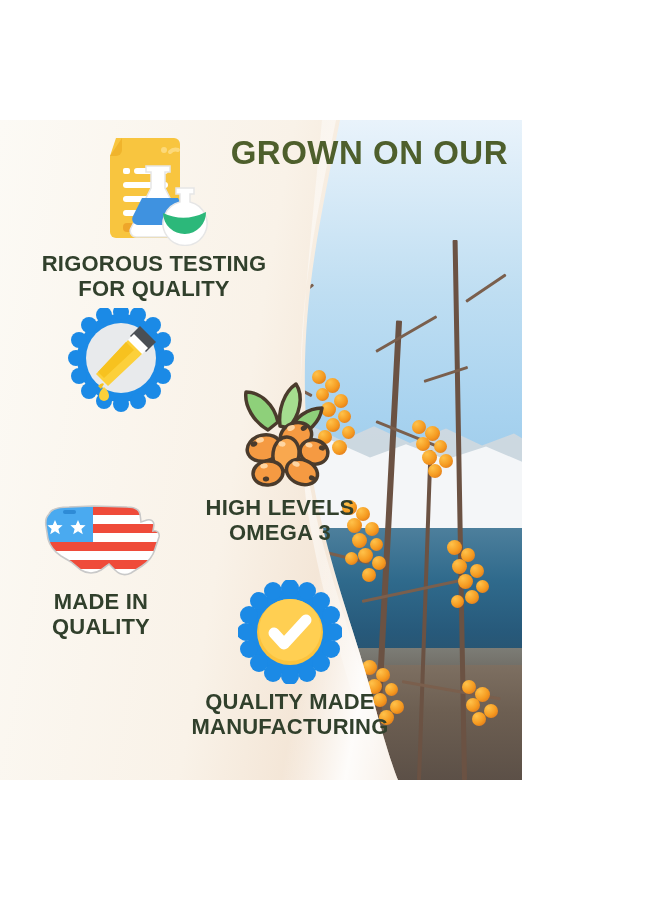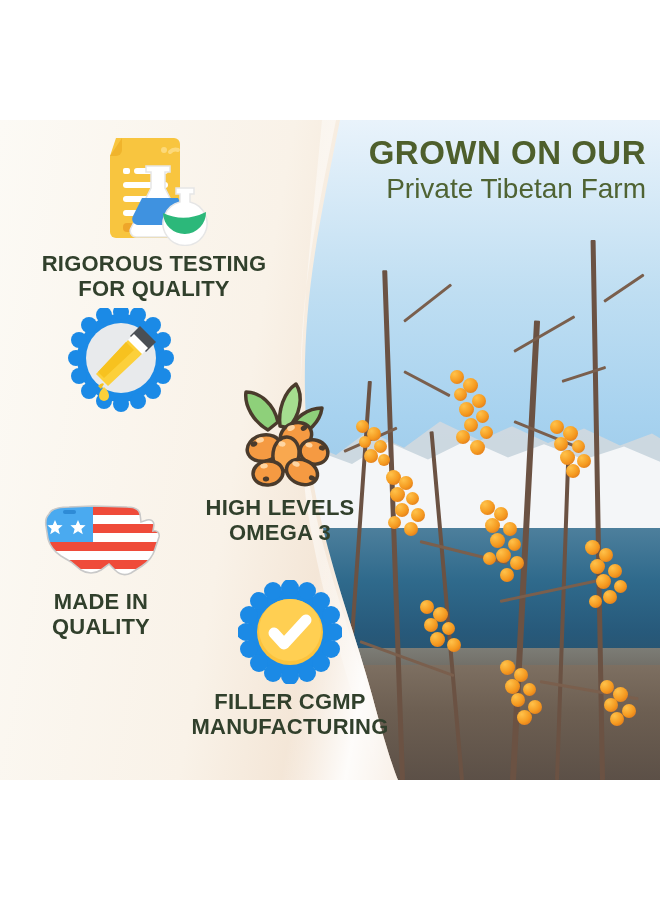--- a/index.html
+++ b/index.html
@@ -12,21 +12,21 @@
     height: 900px;
     font-family: "Liberation Sans", sans-serif;
     overflow: hidden;
     position: relative;
   }
 
   #infographic {
     position: absolute;
     left: 0;
     top: 120px;
-    width: 660px;
+    width: 522px;
     height: 660px;
     overflow: hidden;
     background: #fcfaf5;
   }
 
   
   .photo {
     position: absolute;
     right: 0;
     top: 0;
@@ -304,21 +304,20 @@
       <i style="left:22px; top:24px; width:13px; height:13px;"></i>
     </div>
   </div>
 
   <div class="wave"></div>
   <div class="wave-gloss"></div>
   <div class="wave-edge"></div>
 
   <div class="heading">
     <div class="line1">GROWN ON OUR</div>
-    <div class="line2">Private Tibetan Farm</div>
   </div>
 
   <div class="feature f-testing">
     <div class="ficon" style="width:120px; height:118px;">
       <svg viewBox="0 0 120 118" width="120" height="118">
         <path d="M22 10 h58 a6 6 0 0 1 6 6 v88 a6 6 0 0 1 -6 6 h-58 a6 6 0 0 1 -6 -6 v-76 z" fill="#f8c53f"></path>
         <path d="M16 28 h-0 l12 -18 v12 a6 6 0 0 1 -6 6 z" fill="#f0b42c"></path>
         <rect x="29" y="40" width="7" height="6" rx="2" fill="#ffffff"></rect>
         <rect x="40" y="40" width="34" height="6" rx="3" fill="#ffffff"></rect>
         <rect x="29" y="54" width="45" height="6" rx="3" fill="#ffffff"></rect>
@@ -457,17 +456,17 @@
               <circle cx="11" cy="35" r="9"></circle>
             <circle cx="21" cy="21" r="9"></circle>
               <circle cx="35" cy="11" r="9"></circle>
           </g>
         </g>
         <circle cx="52" cy="52" r="33" fill="#fcc33d"></circle>
         <circle cx="52" cy="50" r="31" fill="#ffcf52"></circle>
         <path d="M36 53 l10 11 22 -24" fill="none" stroke="#ffffff" stroke-width="11" stroke-linecap="round" stroke-linejoin="round"></path>
       </svg>
     </div>
-    <div class="ftext">FILLER CGMP
+    <div class="ftext">QUALITY MADE
 MANUFACTURING</div>
   </div>
 
 </div>
 
 </body></html>

